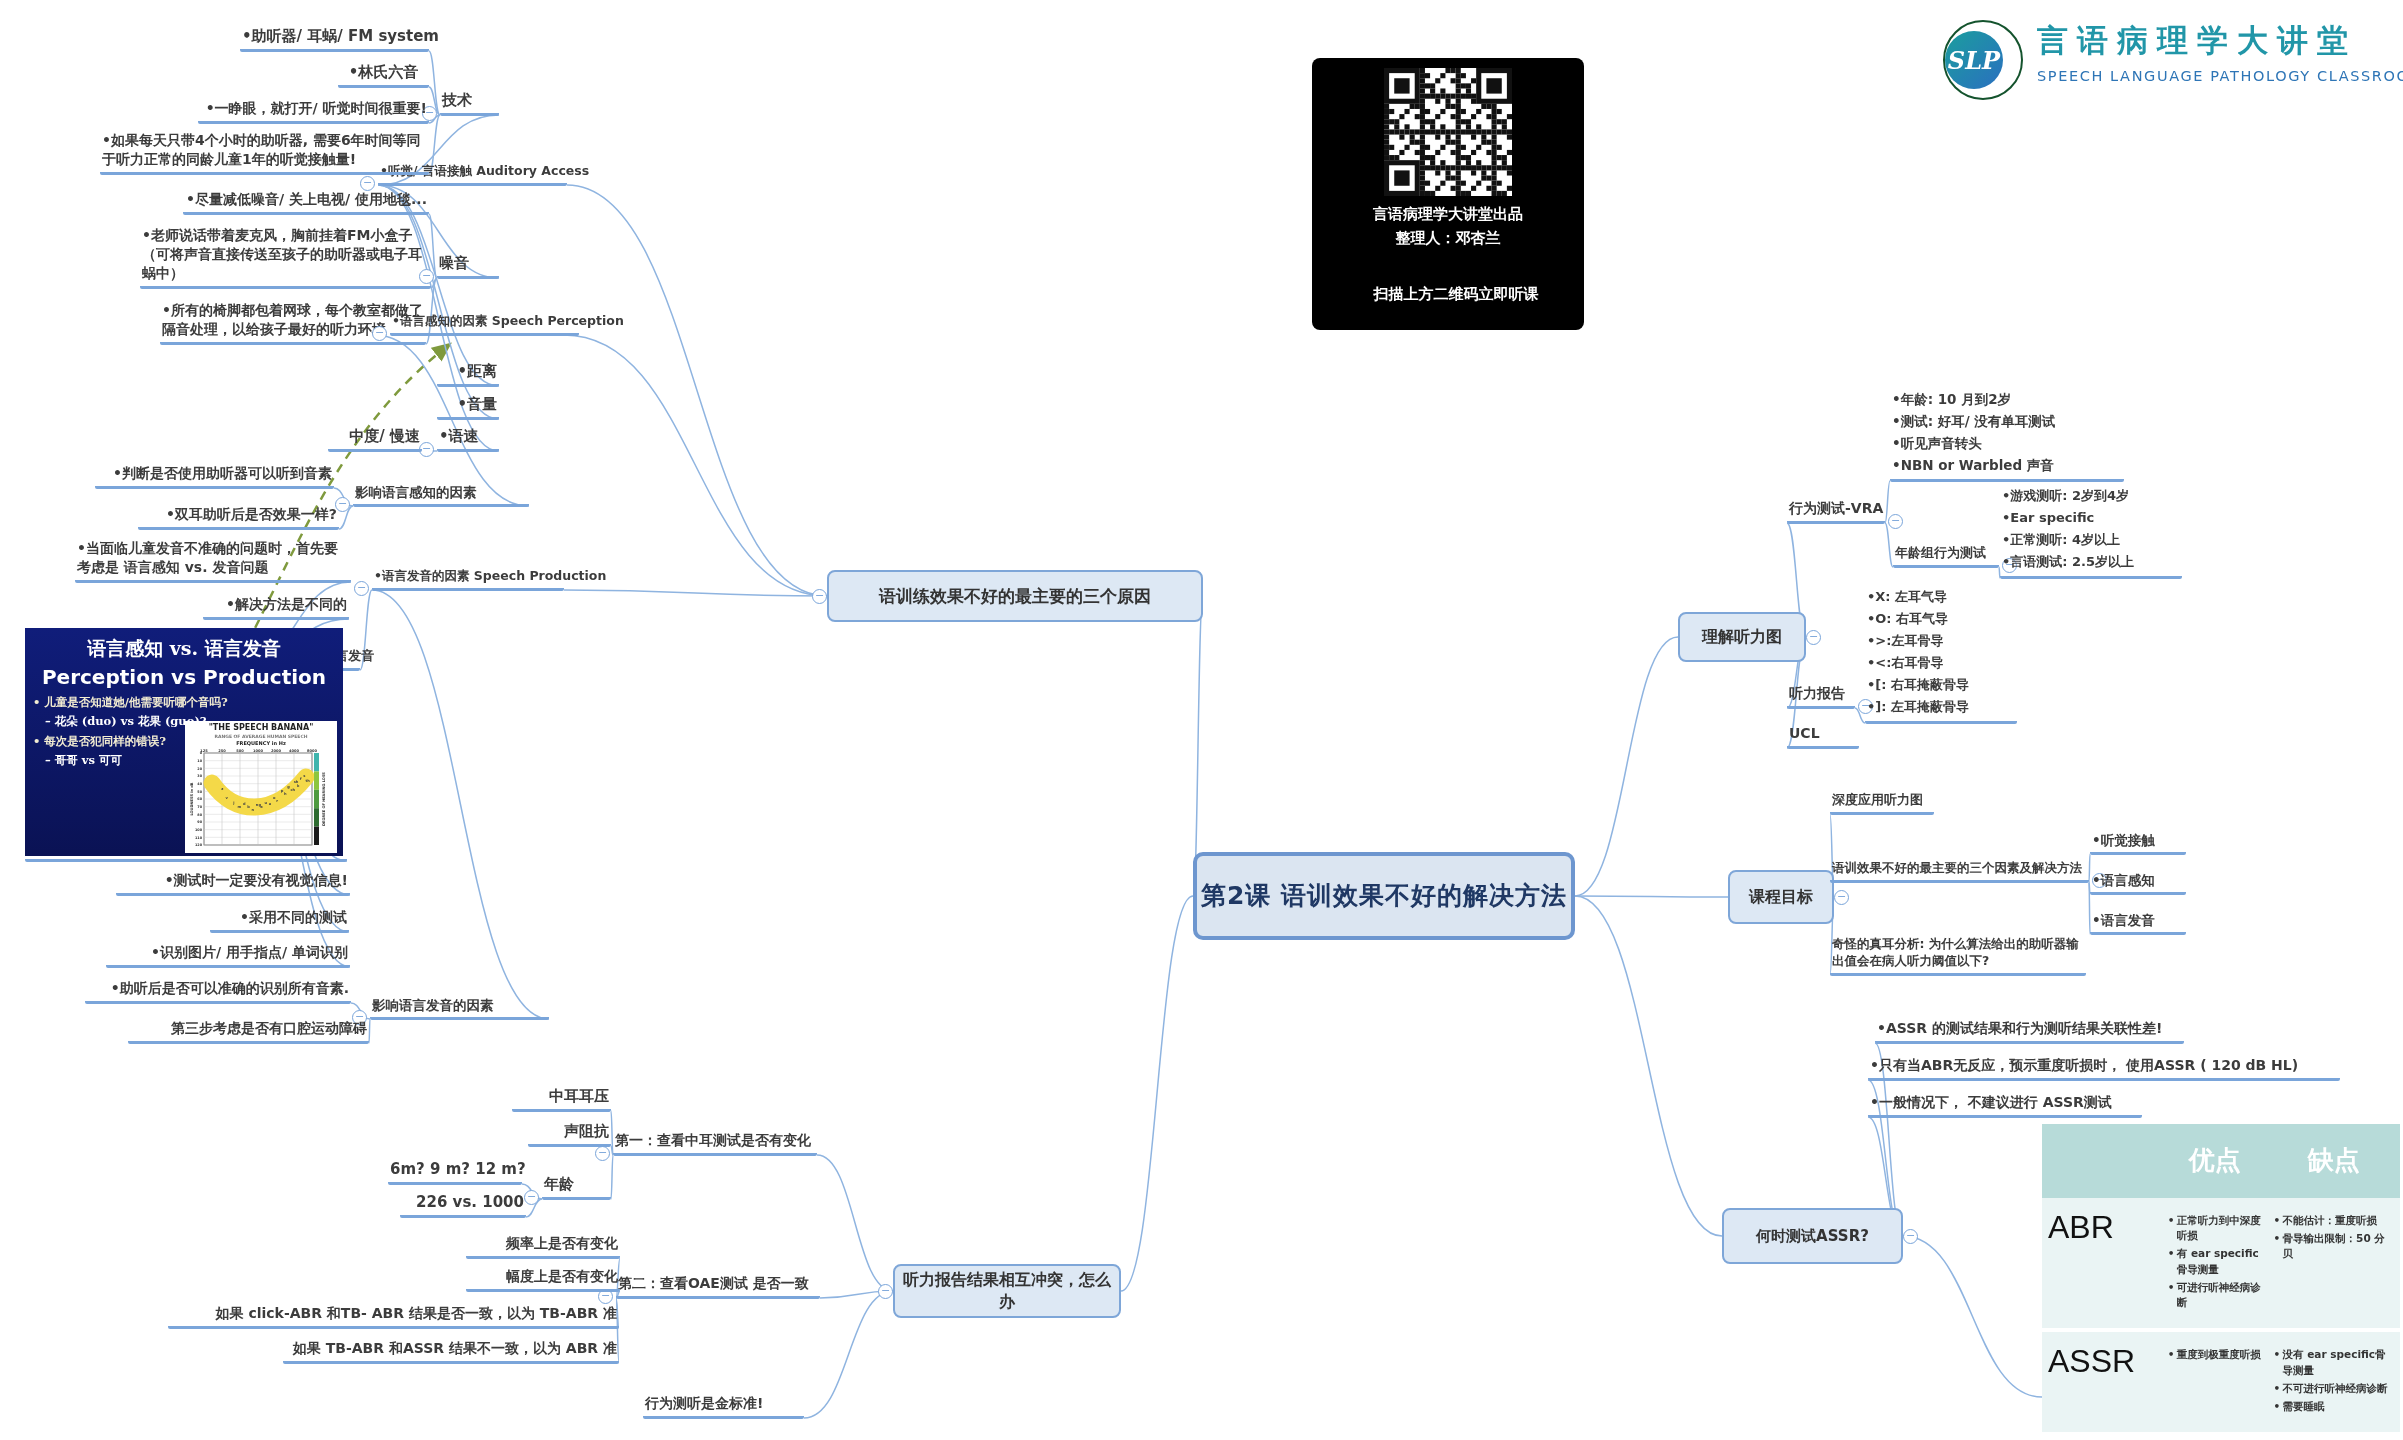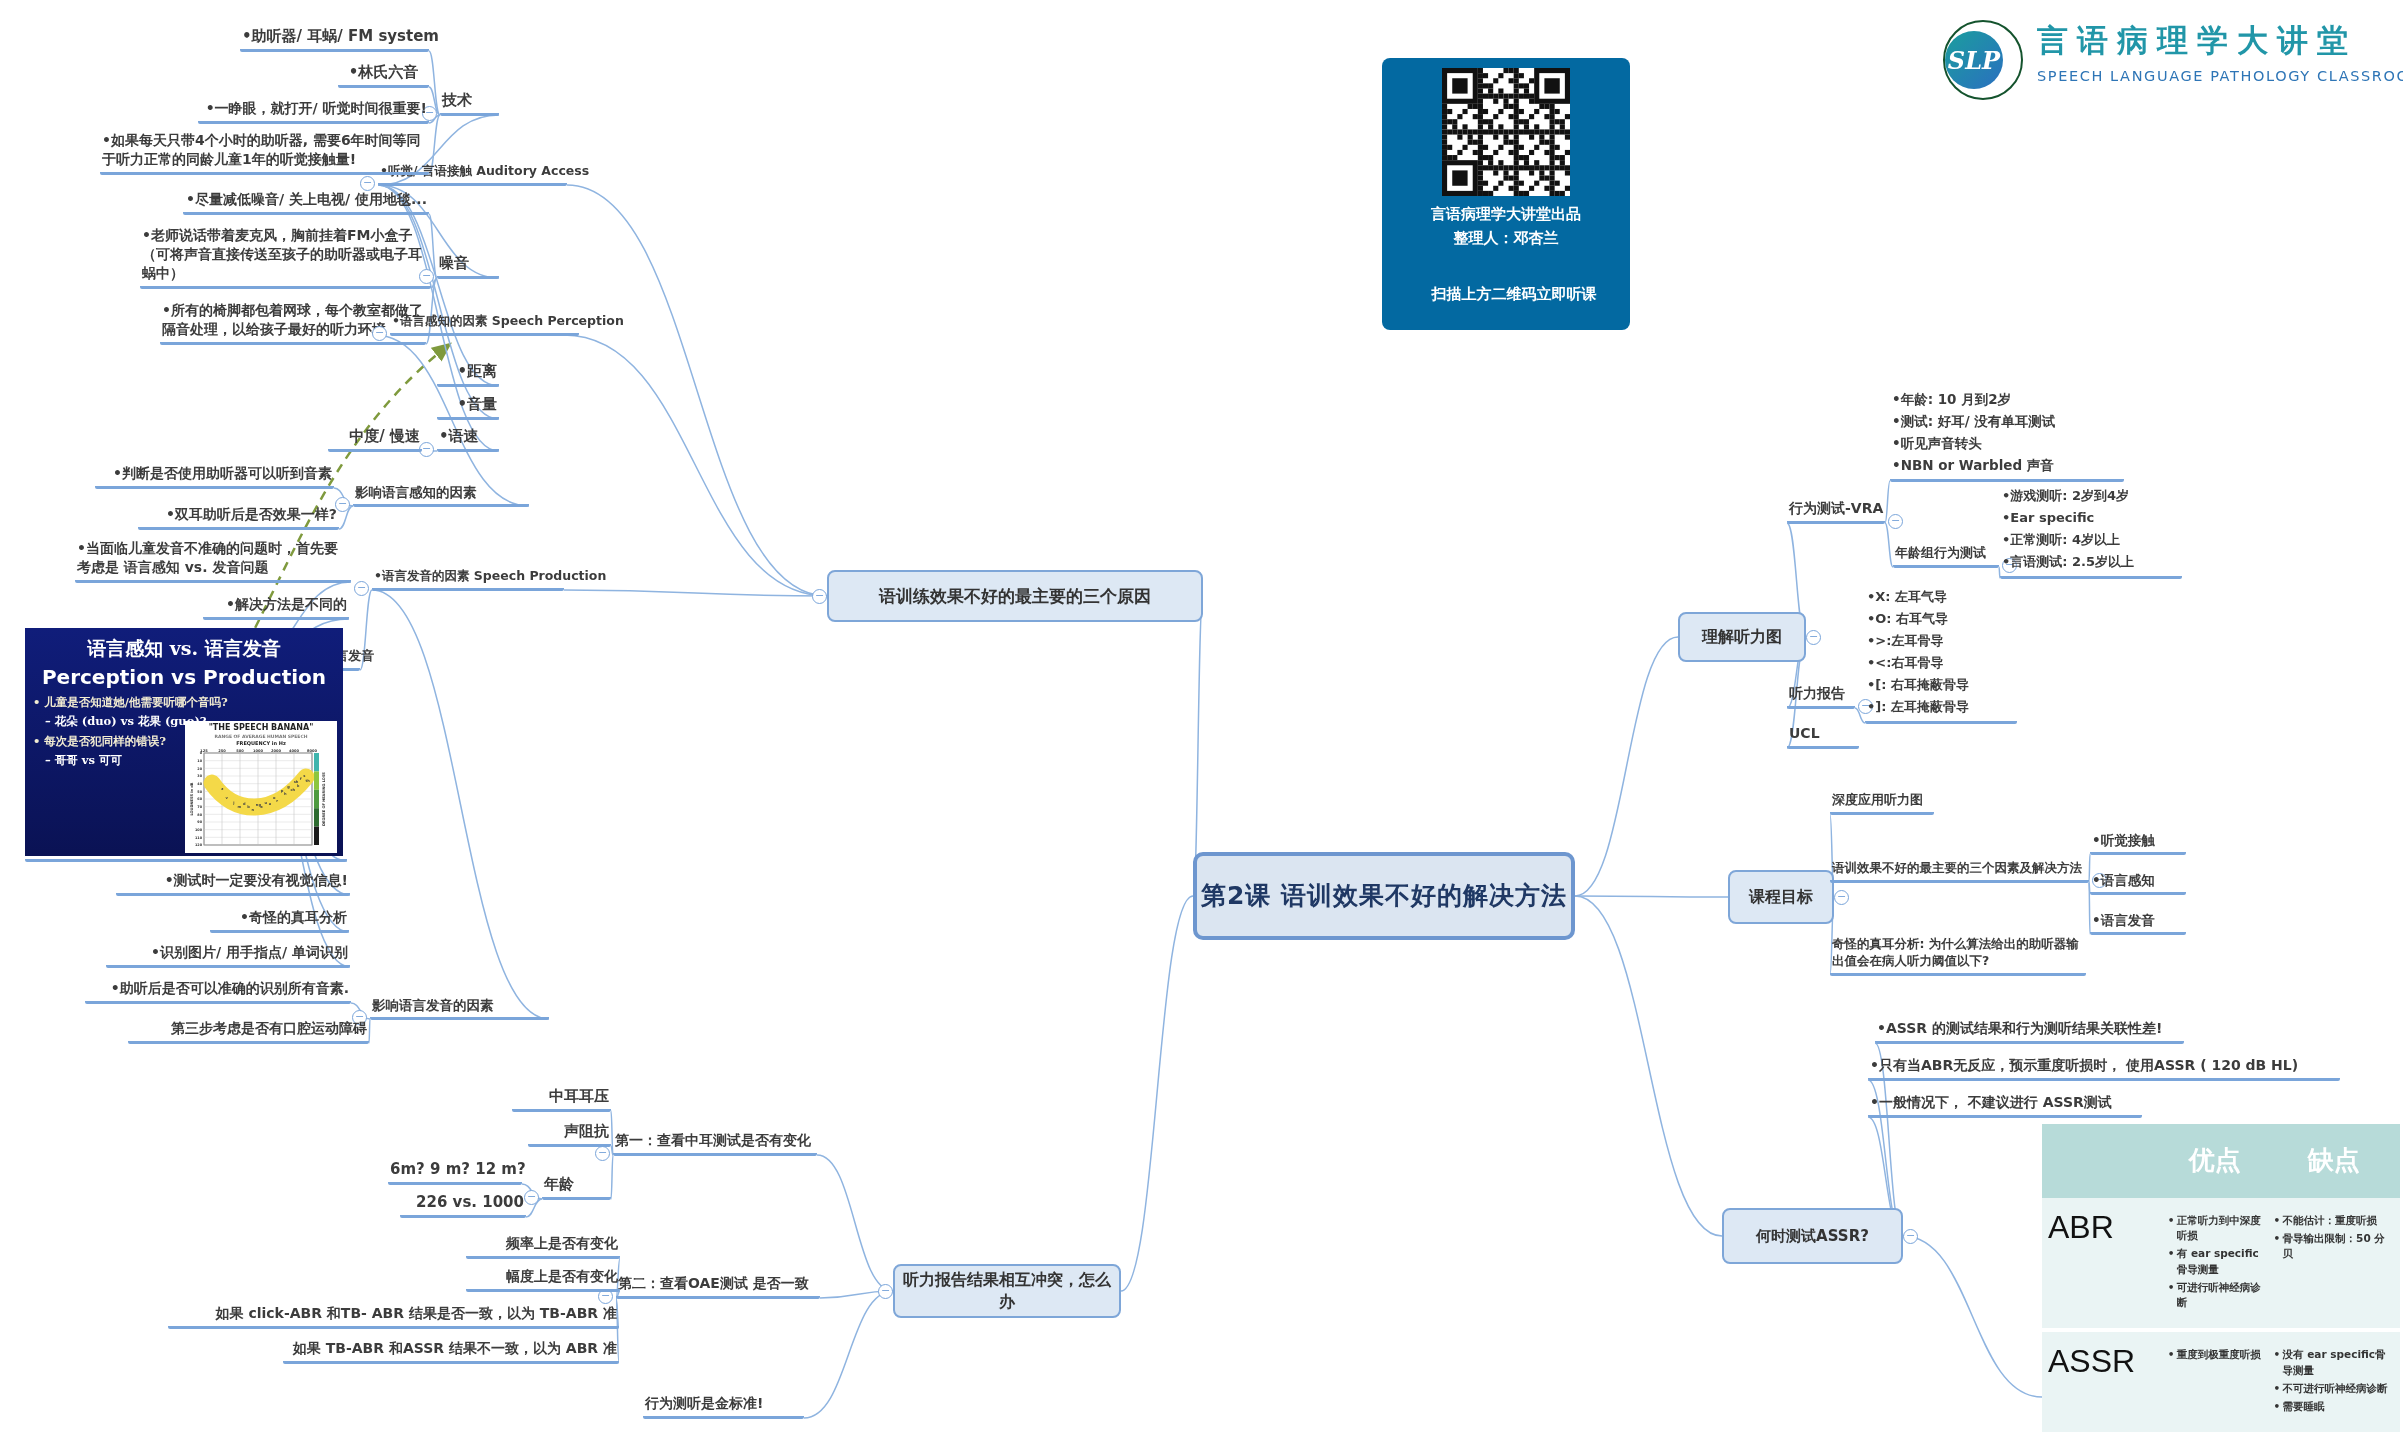--- a/index.html
+++ b/index.html
@@ -19,21 +19,21 @@
        color:#1f3864;font-weight:700;letter-spacing:1px;}
   .minus{position:absolute;width:13px;height:13px;border:1px solid #7aa5da;border-radius:50%;
        background:#fff;color:#7aa5da;font-size:11px;line-height:12px;text-align:center;
        font-weight:400;}
   .minus::before{content:"\2212";}
   .m-l{left:-18px;bottom:-8px;}
   .m-r{right:-18px;bottom:-8px;}
   .box .m-l{left:-17px;top:50%;bottom:auto;margin-top:-7px;}
   .box .m-r{right:-17px;top:50%;bottom:auto;margin-top:-7px;}
   
-  #qrpanel{position:absolute;left:1382px;top:58px;width:248px;height:272px;background:#0369a1;
+  #qrpanel{position:absolute;left:1312px;top:58px;width:272px;height:272px;background:#000000;
        border-radius:8px;text-align:center;color:#fff;}
   #qrbox{margin:10px auto 6px auto;width:128px;height:128px;background:#fff;}
   .qr-line{font-weight:700;font-size:15px;line-height:24px;}
   
   #logo{position:absolute;left:1943px;top:20px;display:flex;align-items:flex-start;}
   #badge{width:76px;height:76px;border:2px solid #14532d;border-radius:50%;
       display:flex;align-items:center;justify-content:flex-start;}
   #badge .inner{width:58px;height:58px;border-radius:50%;
       background:linear-gradient(135deg,#1b9e9e,#2a6fc0);display:flex;align-items:center;
       justify-content:center;color:#fff;font-style:italic;font-weight:700;font-size:24px;
@@ -275,21 +275,21 @@
             <rect x="128" y="61.199999999999996" width="5" height="18.4" fill="#2d6b2f"></rect>
             <rect x="128" y="79.6" width="5" height="18.4" fill="#1a1a1a"></rect>
             <text x="7" y="52" font-size="3.6" fill="#333" transform="rotate(-90 7 52)" text-anchor="middle">LOUDNESS in dB</text>
             <text x="139" y="52" font-size="3.6" fill="#333" transform="rotate(-90 139 52)" text-anchor="middle">DEGREE OF HEARING LOSS</text>
           </svg>
     </div>
   </div>
 </div>
 
 <div class="n ra nw f14" id="pv2" style="left:116px;top:871px;width:230px;">•测试时一定要没有视觉信息!</div>
-<div class="n ra nw f14" id="pv3" style="left:210px;top:908px;width:135px;">•奇怪的真耳分析</div>
+<div class="n ra nw f14" id="pv3" style="left:210px;top:908px;width:135px;">•采用不同的测试</div>
 <div class="n ra nw f14" id="pv4" style="left:106px;top:943px;width:240px;">•识别图片/ 用手指点/ 单词识别</div>
 
 <div class="n nw f135" id="df" style="left:370px;top:996px;width:175px;">
   <span class="minus m-l"></span>
   <span>影响语言发音的因素</span></div>
 <div class="n ra nw f14" id="df0" style="left:85px;top:979px;width:262px;">•助听后是否可以准确的识别所有音素.</div>
 <div class="n ra nw f14" id="df1" style="left:128px;top:1019px;width:237px;">第三步考虑是否有口腔运动障碍</div>
 
 <div class="n box" id="l2" style="left:893px;top:1264px;width:212px;height:46px;font-size:16px;">
   <span class="minus m-l"></span>

